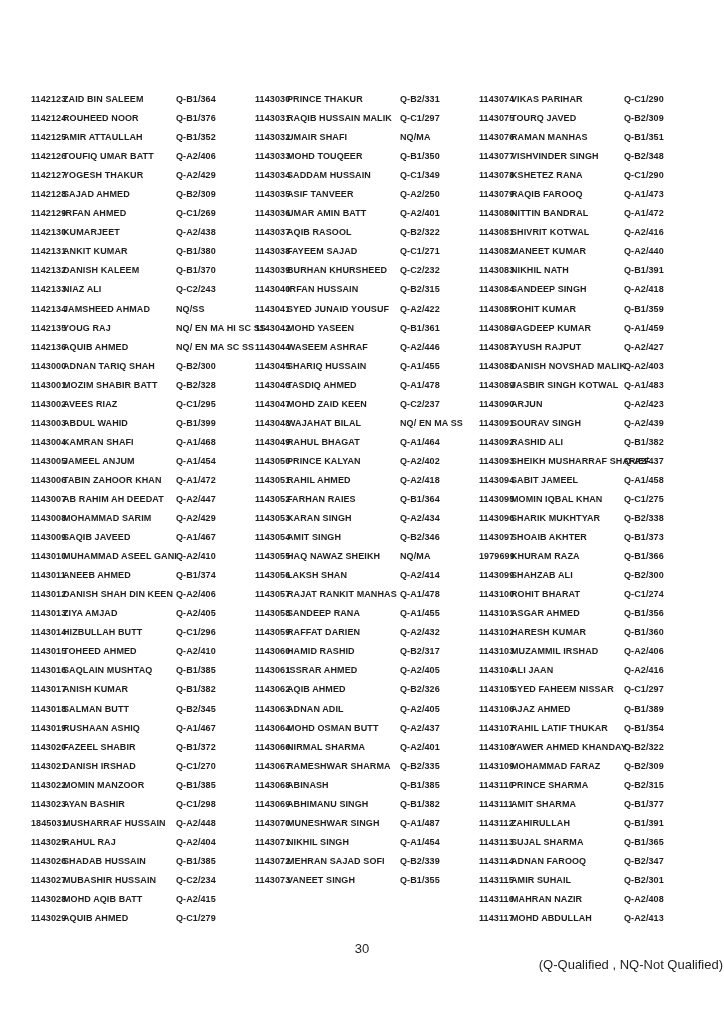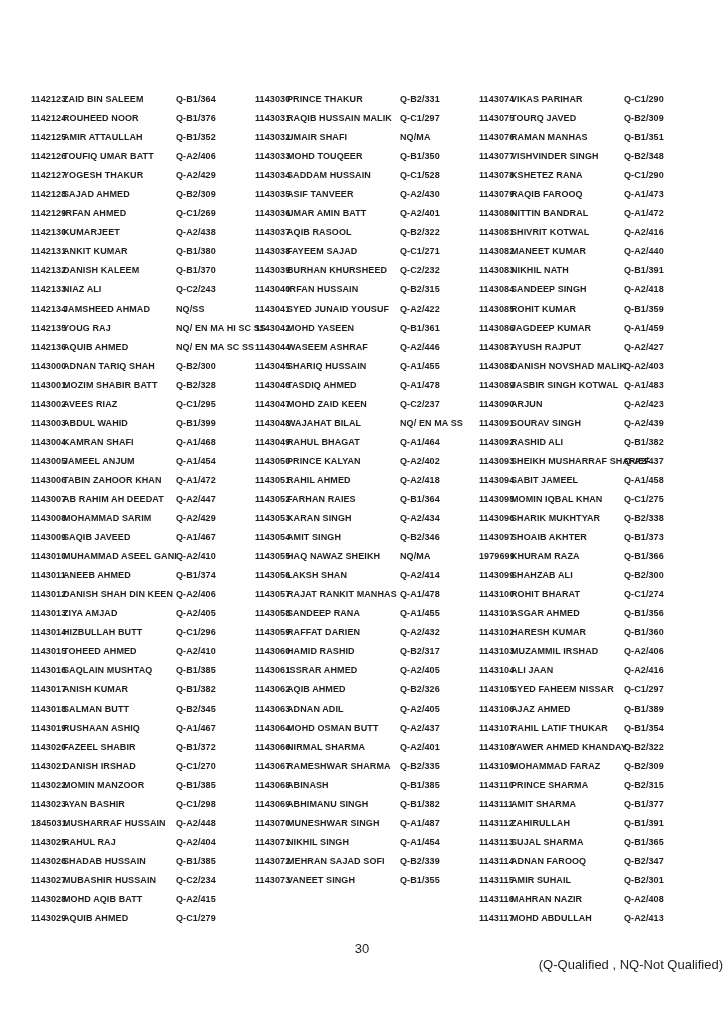--- a/index.html
+++ b/index.html
@@ -316,26 +316,26 @@
         <span class="code">NQ/MA</span>
       </div>
       <div class="row">
         <span class="roll">1143033</span>
         <span class="name">MOHD TOUQEER</span>
         <span class="code">Q-B1/350</span>
       </div>
       <div class="row">
         <span class="roll">1143034</span>
         <span class="name">SADDAM HUSSAIN</span>
-        <span class="code">Q-C1/528</span>
+        <span class="code">Q-C1/349</span>
       </div>
       <div class="row">
         <span class="roll">1143035</span>
         <span class="name">ASIF TANVEER</span>
-        <span class="code">Q-A2/430</span>
+        <span class="code">Q-A2/250</span>
       </div>
       <div class="row">
         <span class="roll">1143036</span>
         <span class="name">UMAR AMIN BATT</span>
         <span class="code">Q-A2/401</span>
       </div>
       <div class="row">
         <span class="roll">1143037</span>
         <span class="name">AQIB RASOOL</span>
         <span class="code">Q-B2/322</span>

